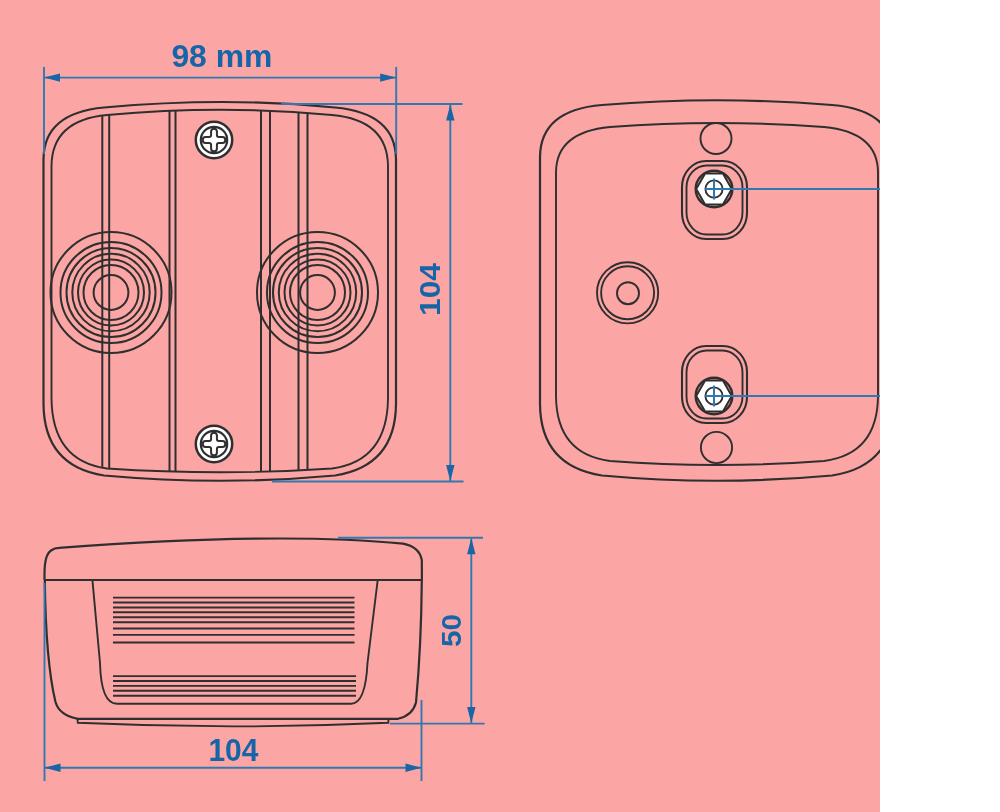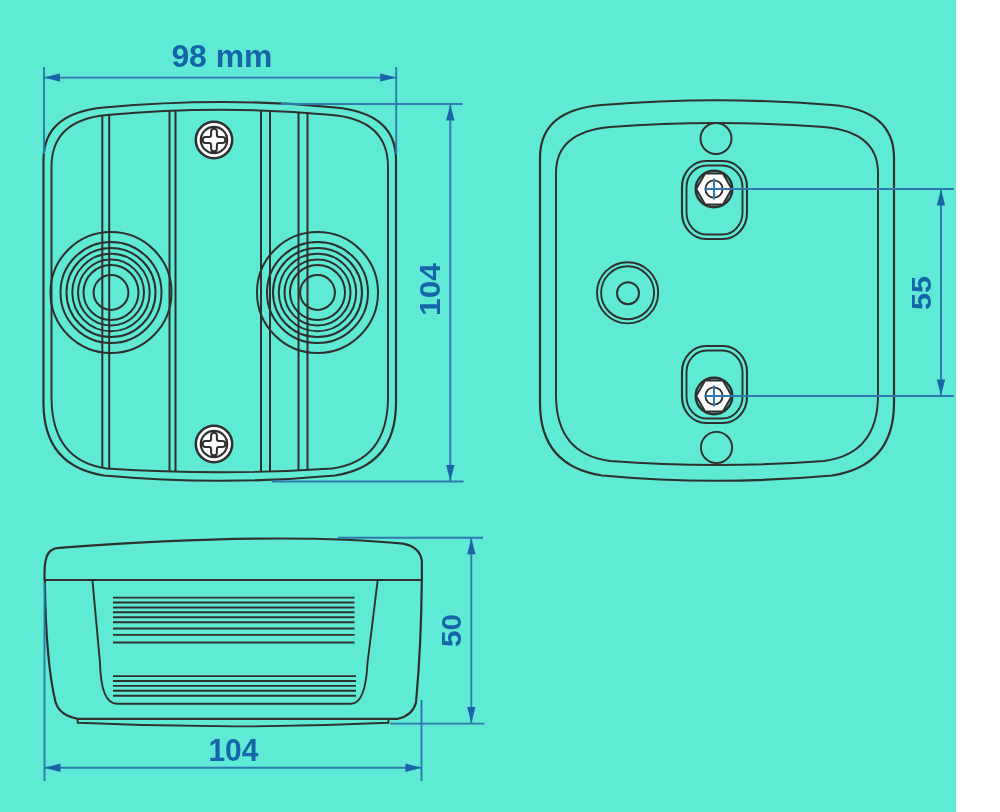--- a/index.html
+++ b/index.html
@@ -1,16 +1,16 @@
 <!DOCTYPE html>
 <html><head>
 <meta charset="utf-8">
 <style>
   html,body{margin:0;padding:0;background:#ffffff;}
-  .wrap{position:relative;width:956px;height:812px;background:#5eead4;overflow:hidden;text-align:center;}
+  .wrap{position:relative;width:880px;height:812px;background:#fca5a5;overflow:hidden;text-align:center;}
   svg{position:absolute;left:0;top:0;}
   text{font-family:"Liberation Sans",sans-serif;font-weight:bold;}
 </style>
 </head>
 <body>
 <div class="wrap">
 <svg width="1000" height="812" viewBox="0 0 1000 812">
 
   <g fill="none" stroke="#2f2f2f" stroke-width="2.2">
     <path d="M 43.5 404 L 43.5 159 Q 44 113 104 107.5 Q 225 96.5 335 107.5 Q 395.5 113 396 159 L 396 404 Q 395.5 466 335 475.5 Q 222 486 104 475.5 Q 44 466 43.5 404 Z"></path>

